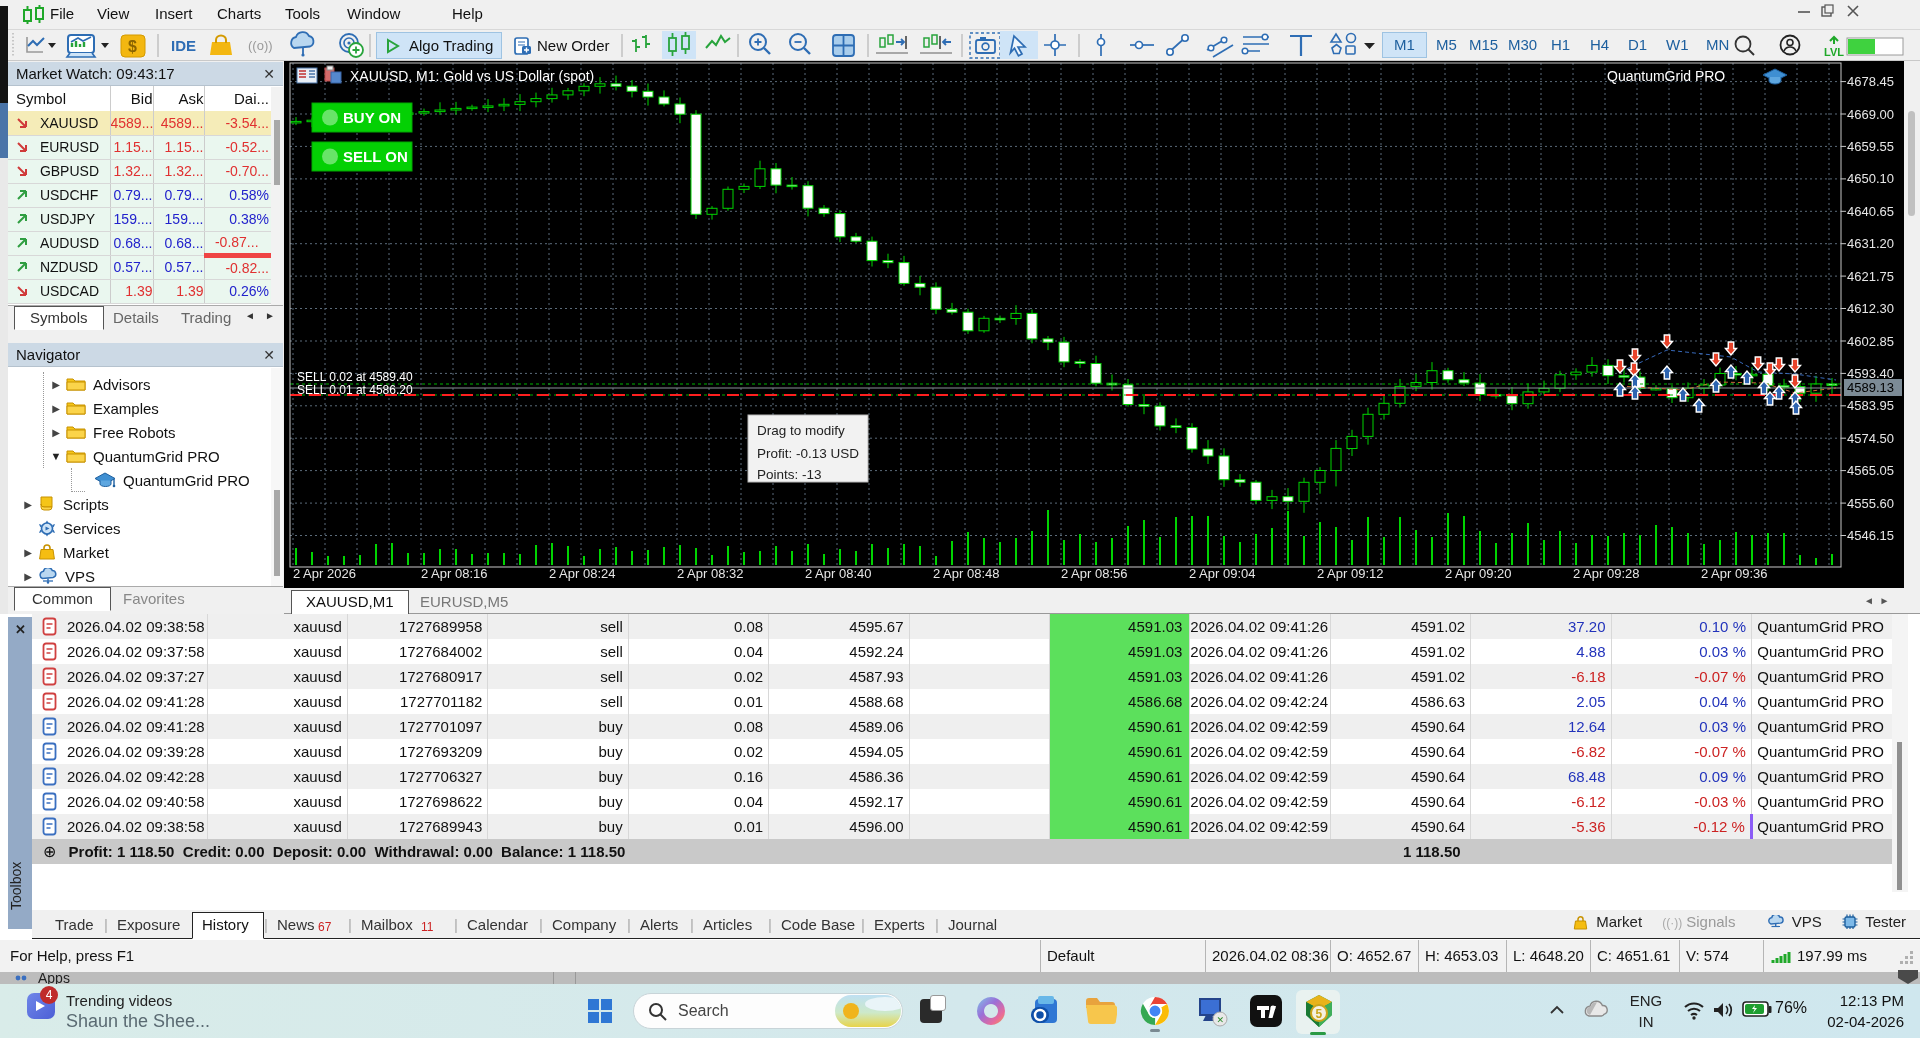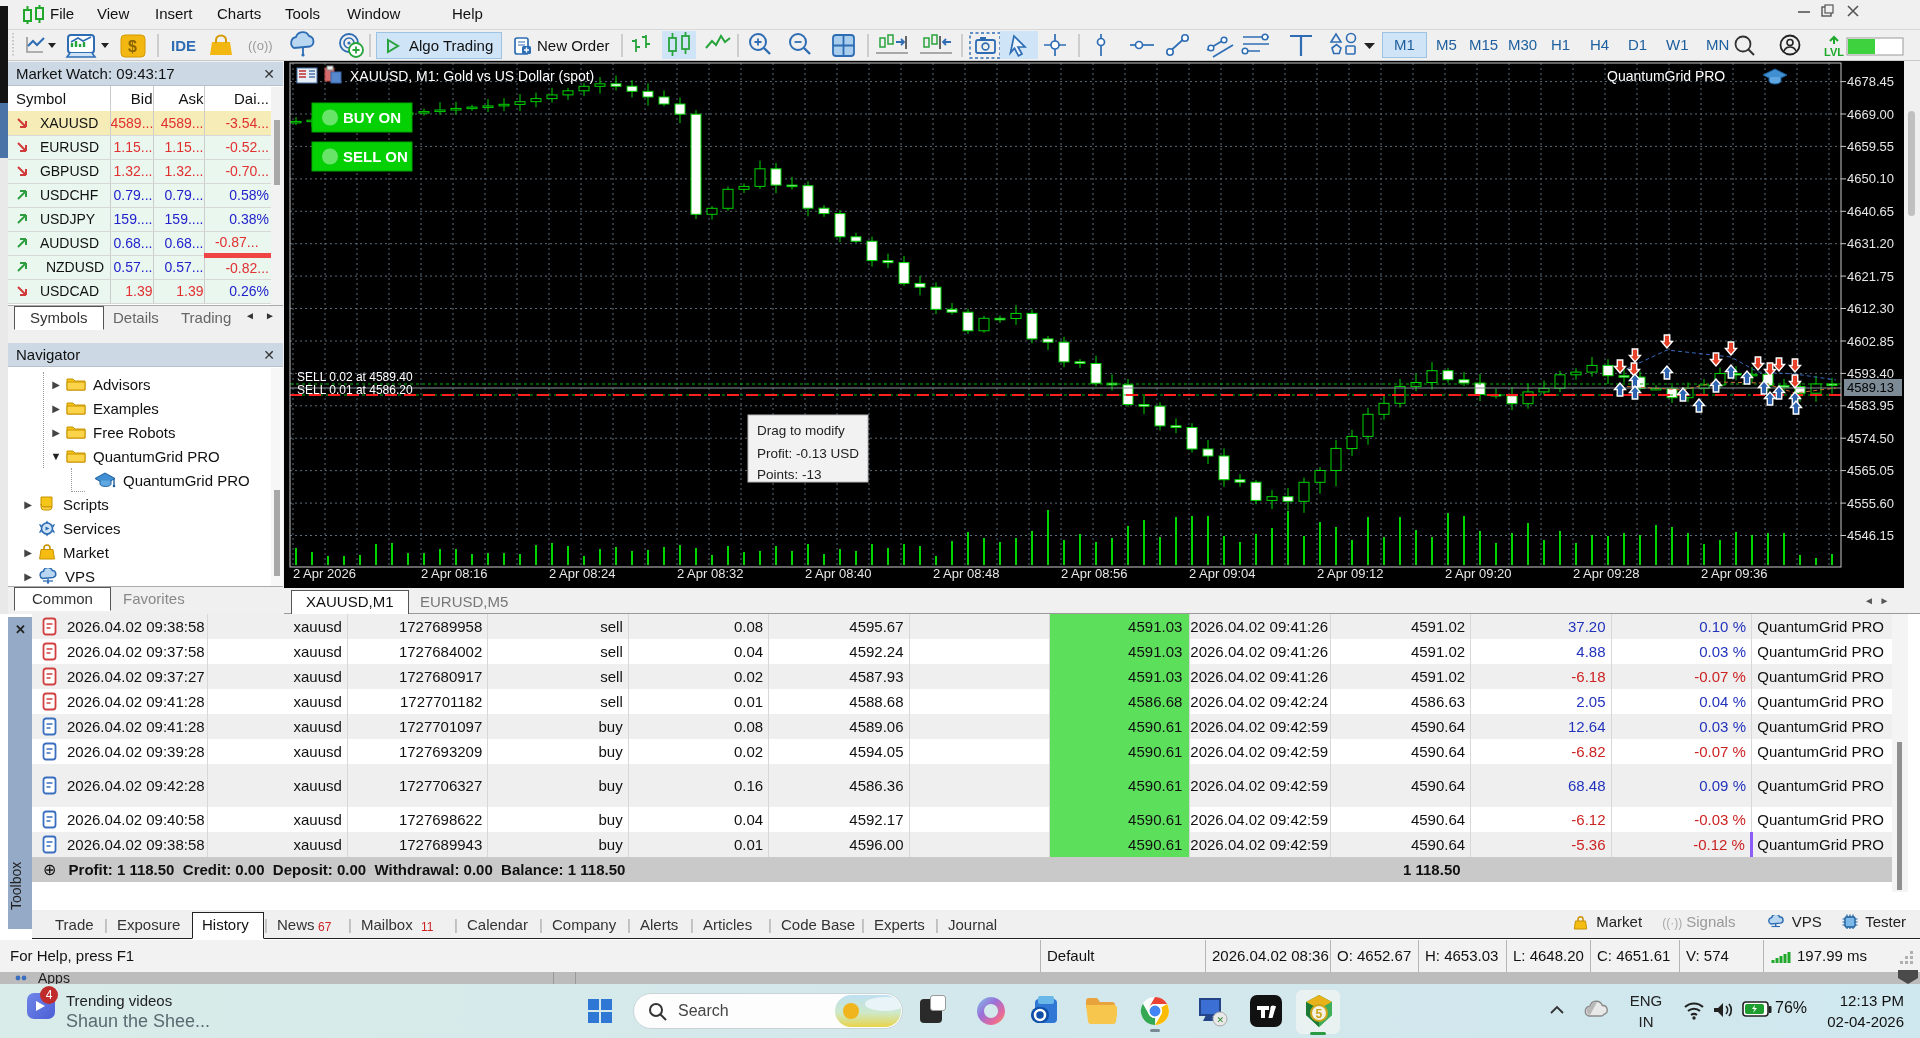--- a/index.html
+++ b/index.html
@@ -235,21 +235,21 @@
             </svg>
 <span style="color:#111;margin-left:6px;">AUDUSD</span></td>
 <td style="width:43px;text-align:right;color:#2222cc;border-right:1px solid #ccc;border-bottom:1px solid #d8d8d8;">0.68...</td>
 <td style="width:51px;text-align:right;color:#2222cc;border-right:1px solid #ccc;border-bottom:1px solid #d8d8d8;">0.68...</td>
 <td style="text-align:center;color:#e03030;padding-right:2px;border-bottom:5px solid #ef4444;">-0.87...</td>
         </tr>
         <tr style="background:#eaf7ef;height:24px;">
 <td style="width:102px;border-right:1px solid #ccc;border-bottom:1px solid #d8d8d8;"><svg width="16" height="14" style="display:inline-block;vertical-align:-2px;margin-left:6px;">
               <path d="M4 11 L12 3 M12 3 l-6 0 m6 0 l0 6" stroke="#2f9e41" stroke-width="2" fill="none"></path>
             </svg>
-<span style="color:#111;margin-left:12px;">NZDUSD</span></td>
+<span style="color:#111;margin-left:6px;">NZDUSD</span></td>
 <td style="width:43px;text-align:right;color:#2222cc;border-right:1px solid #ccc;border-bottom:1px solid #d8d8d8;">0.57...</td>
 <td style="width:51px;text-align:right;color:#2222cc;border-right:1px solid #ccc;border-bottom:1px solid #d8d8d8;">0.57...</td>
 <td style="text-align:right;color:#e03030;padding-right:2px;border-bottom:1px solid #d8d8d8;">-0.82...</td>
         </tr>
         <tr style="background:#eaf7ef;height:24px;">
 <td style="width:102px;border-right:1px solid #ccc;border-bottom:1px solid #d8d8d8;"><svg width="16" height="14" style="display:inline-block;vertical-align:-2px;margin-left:6px;">
               <path d="M4 3 L12 11 M12 11 l-6 0 m6 0 l0 -6" stroke="#d03a3a" stroke-width="2" fill="none"></path>
             </svg>
 <span style="color:#111;margin-left:6px;">USDCAD</span></td>
 <td style="width:43px;text-align:right;color:#e03030;border-right:1px solid #ccc;border-bottom:1px solid #d8d8d8;">1.39</td>
@@ -969,21 +969,21 @@
 <td style="text-align:right;padding-right:5px;border-right:1px solid #d8d8d8;">0.02</td>
 <td style="text-align:right;padding-right:5px;border-right:1px solid #d8d8d8;">4594.05</td>
 <td style="text-align:right;padding-right:5px;border-right:1px solid #d8d8d8;"></td>
 <td style="text-align:right;padding-right:7px;background:#5ce05c;border-right:1px solid #d8d8d8;">4590.61</td>
 <td style="text-align:right;padding-right:5px;border-right:1px solid #d8d8d8;">2026.04.02 09:42:59</td>
 <td style="text-align:right;padding-right:5px;border-right:1px solid #d8d8d8;">4590.64</td>
 <td style="text-align:right;padding-right:5px;color:#cc2222;border-right:1px solid #d8d8d8;">-6.82</td>
 <td style="text-align:right;padding-right:5px;color:#cc2222;border-right:1px solid #d8d8d8;">-0.07 %</td>
 <td style="text-align:right;padding-right:8px;">QuantumGrid PRO</td>
           </tr>
-          <tr style="background:#efefef;height:43px;">
+          <tr style="background:#efefef;height:25px;">
 <td style="width:35px;text-align:center;"><svg width="15" height="19" style="display:inline-block;vertical-align:-4px;">
                 <rect x="1.5" y="1.5" width="12" height="16" rx="2.5" fill="#fff" stroke="#3a6fc0" stroke-width="1.8"></rect>
                 <path d="M4.5 7 h6 M4.5 11 h4" stroke="#3a6fc0" stroke-width="1.6"></path>
               </svg></td>
 <td style="width:140px;border-right:1px solid #d8d8d8;">2026.04.02 09:42:28</td>
 <td style="text-align:right;padding-right:5px;border-right:1px solid #d8d8d8;">xauusd</td>
 <td style="text-align:right;padding-right:5px;border-right:1px solid #d8d8d8;">1727706327</td>
 <td style="text-align:right;padding-right:5px;border-right:1px solid #d8d8d8;">buy</td>
 <td style="text-align:right;padding-right:5px;border-right:1px solid #d8d8d8;">0.16</td>
 <td style="text-align:right;padding-right:5px;border-right:1px solid #d8d8d8;">4586.36</td>

